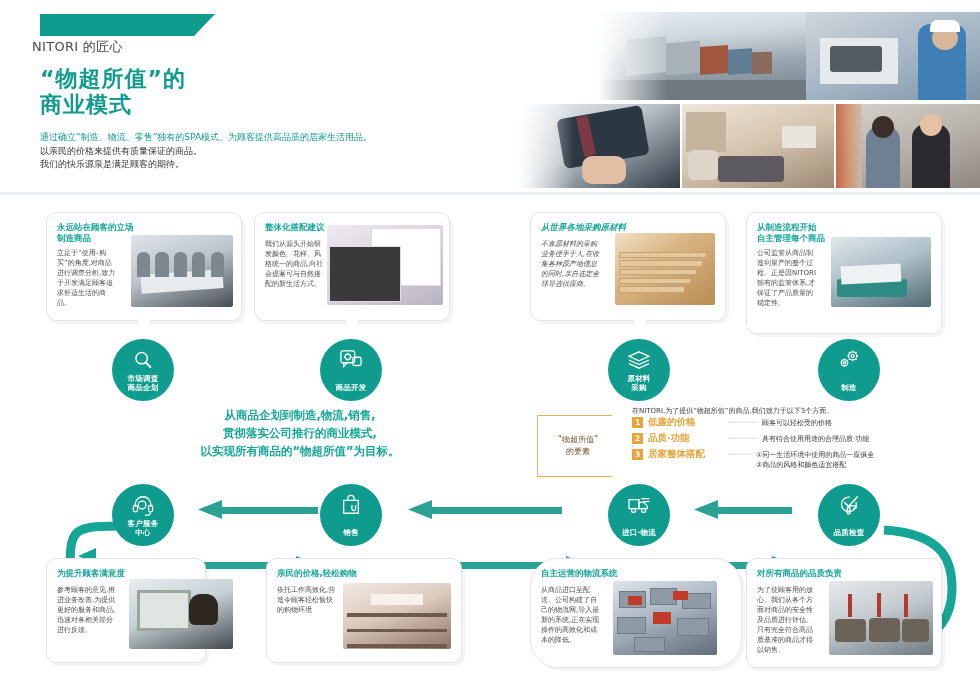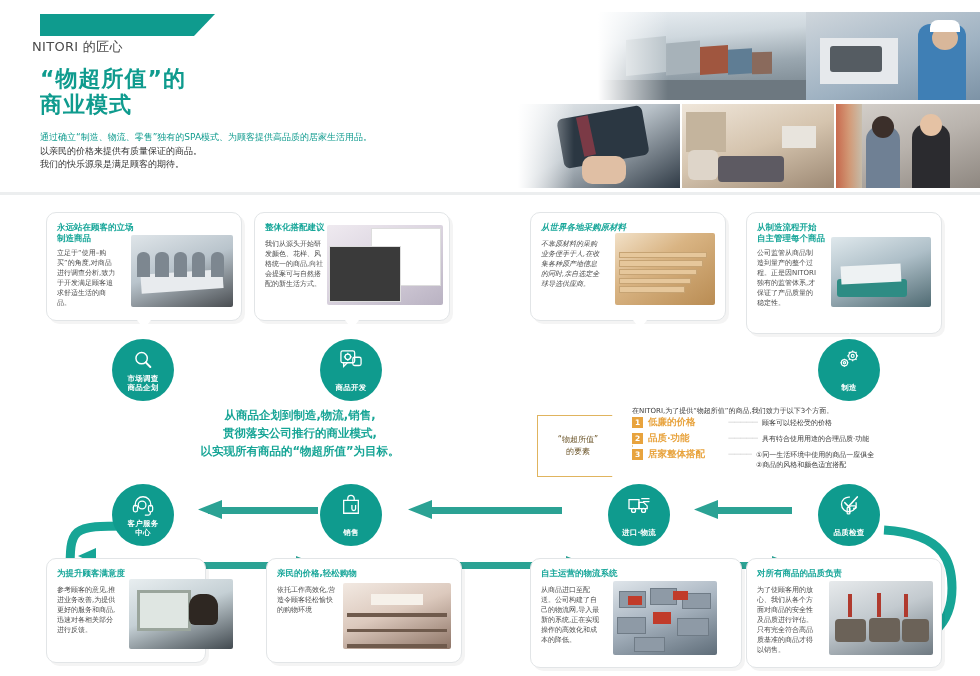--- a/index.html
+++ b/index.html
@@ -271,20 +271,33 @@
           <circle cx="9.5" cy="8.5" r="3"></circle>
           <path d="M9.5 4.2 v1.4 M9.5 11.4 v1.4 M5.2 8.5 h1.4 M12.4 8.5 h1.4"></path>
           <rect x="15" y="9" width="9" height="9" rx="2"></rect>
         </svg>
       </div>
       <div class="node-lbl">
         <div>商品开发</div>
       </div>
     </div>
 
+    <div class="node" style="left:608px; top:143px;">
+      <div class="node-ico">
+        <svg width="24" height="20" viewBox="0 0 26 22" fill="none" stroke="#fff" stroke-width="1.4">
+          <path d="M13 2 L24 7 L13 12 L2 7 Z"></path>
+          <path d="M2 11 L13 16 L24 11"></path>
+          <path d="M2 15 L13 20 L24 15"></path>
+        </svg>
+      </div>
+      <div class="node-lbl">
+        <div>原材料</div>
+          <div>采购</div>
+      </div>
+    </div>
 
     <div class="node" style="left:818px; top:143px;">
       <div class="node-ico">
         <svg width="24" height="22" viewBox="0 0 26 24" fill="none" stroke="#fff" stroke-width="1.3">
           <circle cx="17" cy="7.5" r="4.4"></circle>
             <circle cx="17" cy="7.5" r="1.6"></circle>
           <path d="M17 1.6 v1.6 M17 11.8 v1.6 M11.1 7.5 h1.6 M21.3 7.5 h1.6 M12.8 3.3 l1.1 1.1 M20.1 10.6 l1.1 1.1 M21.2 3.3 l-1.1 1.1 M13.9 10.6 l-1.1 1.1"></path>
           <circle cx="8" cy="15" r="3.4"></circle>
             <circle cx="8" cy="15" r="1.3"></circle>
           <path d="M8 10.6 v1.2 M8 18.2 v1.2 M3.6 15 h1.2 M11.2 15 h1.2"></path>
@@ -493,21 +506,21 @@
           <div class="shelf" style="top:46%;"></div>
           <div class="shelf" style="top:70%;"></div>
           <div class="shelf" style="top:93%;"></div>
         </div>
       </div>
     </div>
 
     <div class="tail-wrap" style="left:632px; top:352px;">
       <div class="tail tail-up" style="left:1px; top:0;"></div>
     </div>
-    <div class="card" style="left:530px; top:362px; width:212px; height:110px;">
+    <div class="card" style="left:530px; top:362px; width:212px; height:110px;border-radius:28px;">
       <div class="card-inner">
         <div class="card-title">自主运营的物流系统</div>
         <div class="card-body card-text" style="margin-top:6px;">从商品进口至配送。公司构建了自己的物流网,导入最新的系统,正在实现操作的高效化和成本的降低。</div>
         <div class="card-img img-logi" style="left:82px; top:22px; width:104px; height:74px;">
           <div class="crate" style="left:6%; top:14%; width:26%; height:22%;"></div>
           <div class="crate" style="left:36%; top:10%; width:26%; height:22%;"></div>
           <div class="crate" style="left:66%; top:16%; width:28%; height:22%;"></div>
           <div class="box" style="left:14%; top:20%; width:14%; height:12%;"></div>
           <div class="box" style="left:58%; top:14%; width:14%; height:12%;"></div>
           <div class="box" style="left:38%; top:42%; width:18%; height:16%;"></div>

